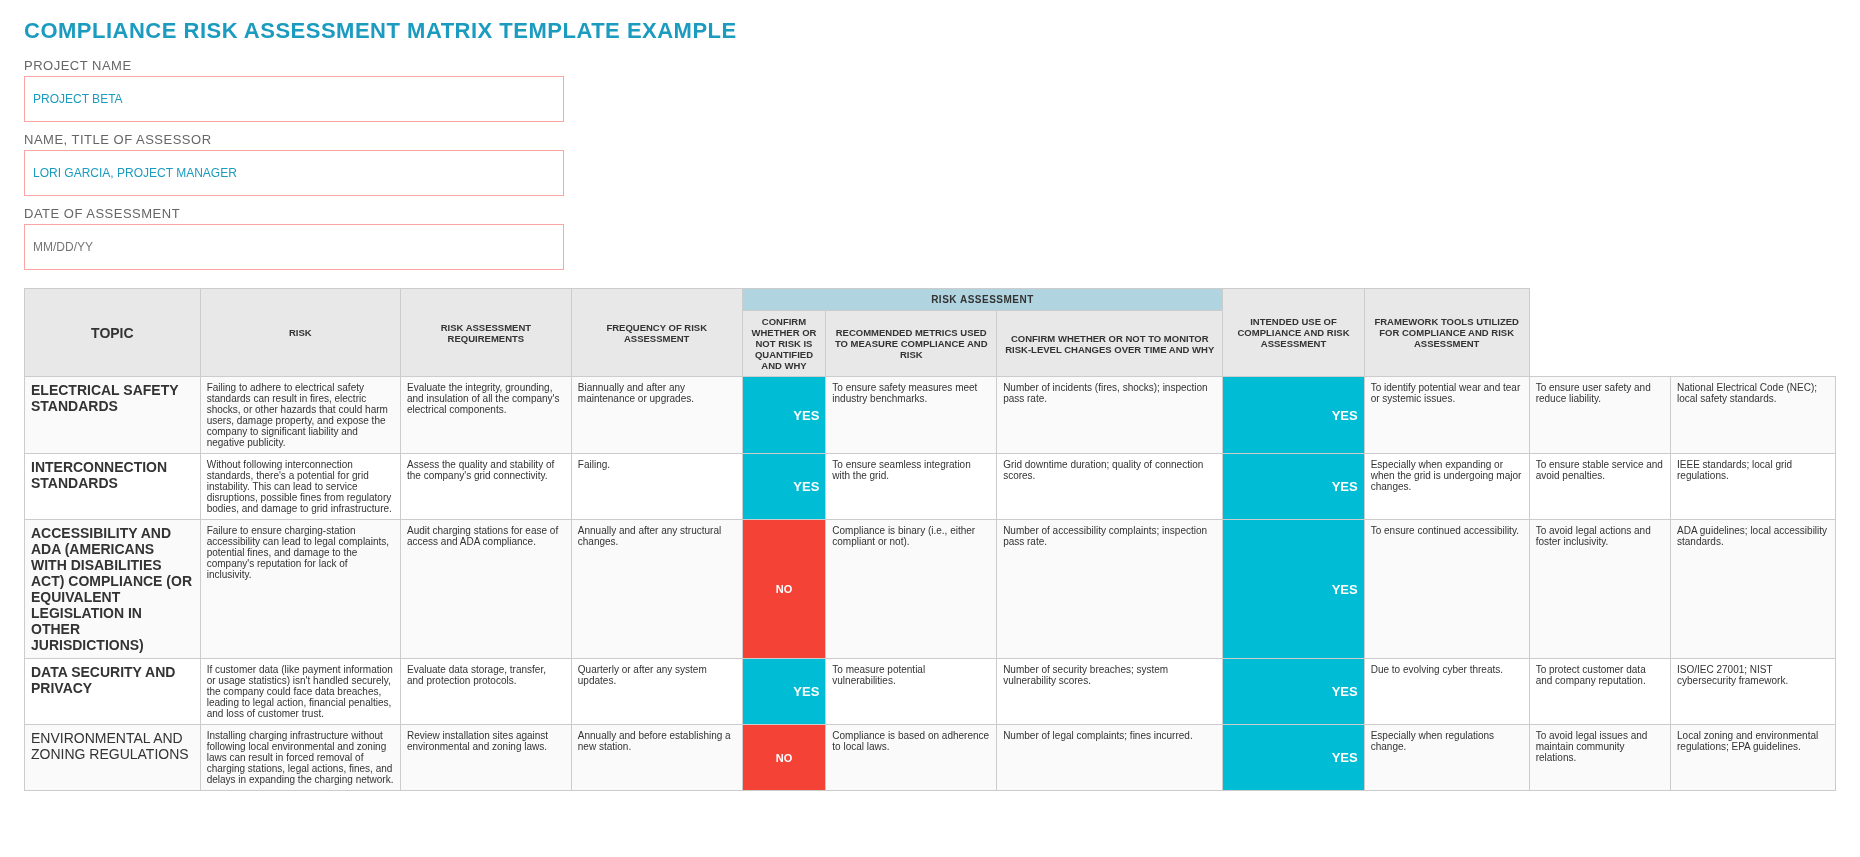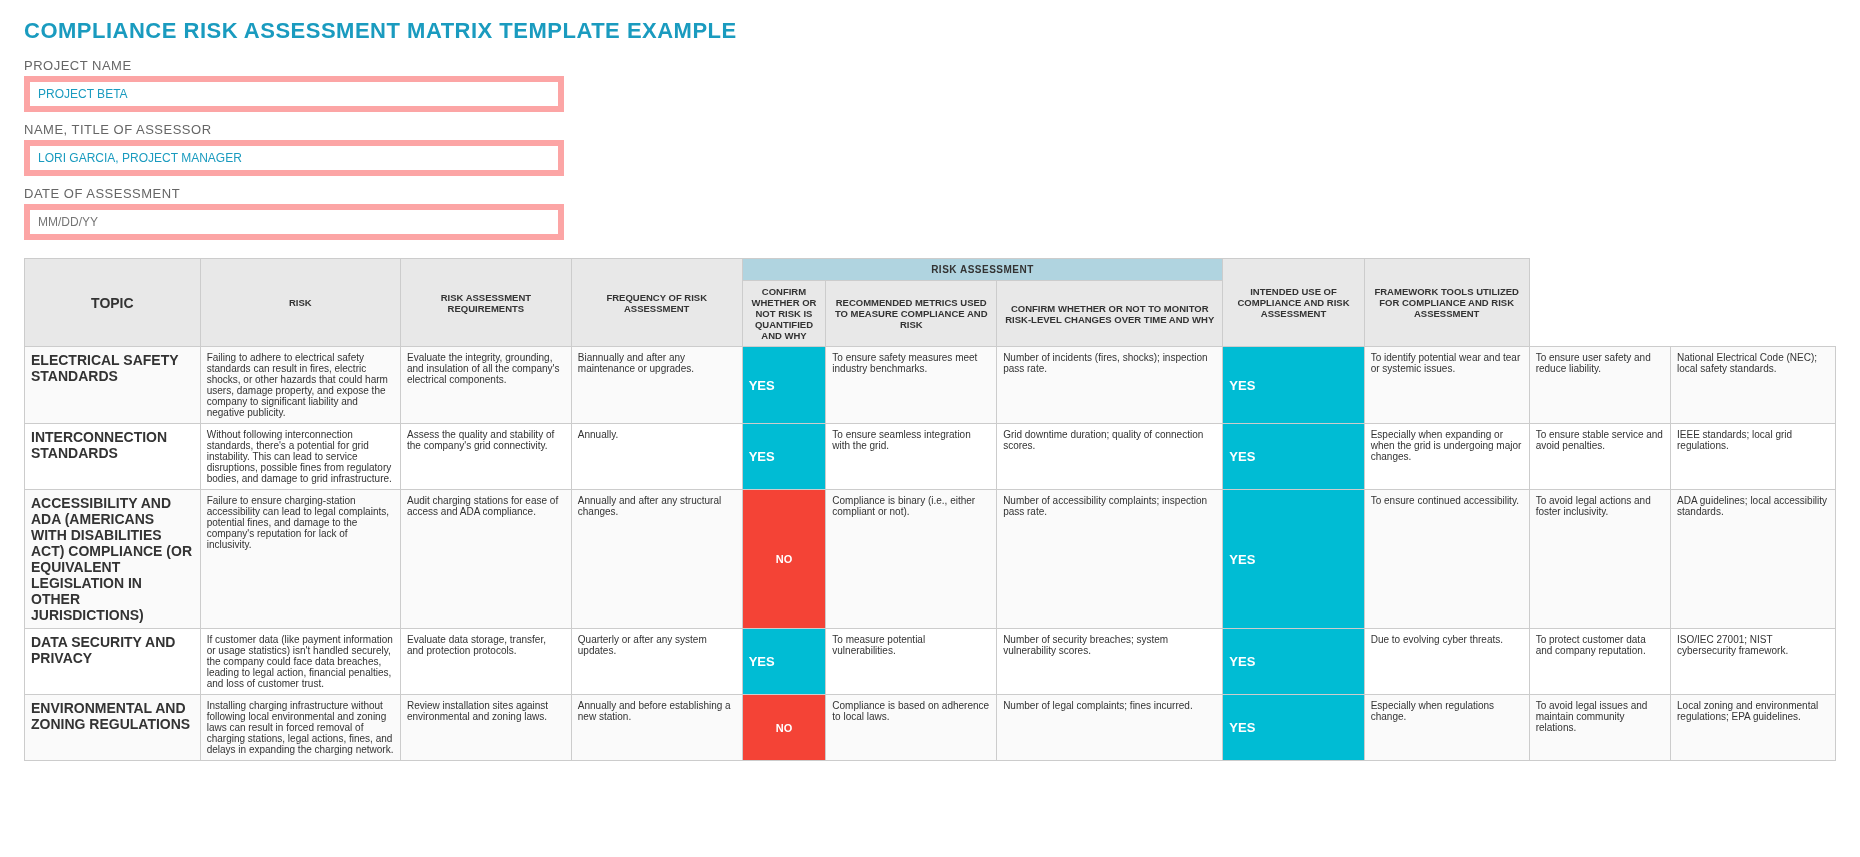--- a/index.html
+++ b/index.html
@@ -19,22 +19,22 @@
     }
     .form-section { margin-bottom: 10px; }
     .form-label {
       font-size: 13px;
       color: #666;
       text-transform: uppercase;
       letter-spacing: 0.5px;
       margin-bottom: 3px;
     }
     .form-input {
-      border: 6px solid #fca5a5;
-      padding: 5px 8px;
+      border: 1px solid #fca5a5;
+      padding: 15px 8px;
       width: 540px;
       font-size: 12px;
       color: #1a9bbf;
       display: block;
     }
     .table-container { margin-top: 18px; }
     table {
       border-collapse: collapse;
       width: 100%;
       font-size: 10px;
@@ -57,21 +57,21 @@
       font-weight: bold;
       font-size: 9.5px;
       color: #333;
       vertical-align: middle;
       text-transform: uppercase;
     }
     .cell-yes {
       background: #00bcd4;
       color: #fff;
       font-weight: bold;
-      text-align: left;
+      text-align: right;
       vertical-align: middle;
       font-size: 13px;
     }
     .cell-no {
       background: #f44336;
       color: #ffffff;
       font-weight: bold;
       text-align: center;
       vertical-align: middle;
       font-size: 11px;
@@ -145,21 +145,21 @@
           <td class="metrics-cell">Number of incidents (fires, shocks); inspection pass rate.</td>
           <td class="cell-yes">YES</td>
           <td class="monitor-why-cell">To identify potential wear and tear or systemic issues.</td>
           <td class="intended-cell">To ensure user safety and reduce liability.</td>
           <td class="framework-cell">National Electrical Code (NEC); local safety standards.</td>
         </tr>
         <tr>
           <td class="topic-cell" style="font-weight: bold;">INTERCONNECTION STANDARDS</td>
           <td class="risk-cell">Without following interconnection standards, there's a potential for grid instability. This can lead to service disruptions, possible fines from regulatory bodies, and damage to grid infrastructure.</td>
           <td class="req-cell">Assess the quality and stability of the company's grid connectivity.</td>
-          <td class="freq-cell">Annually.</td>
+          <td class="freq-cell">Failing.</td>
           <td class="cell-yes">YES</td>
           <td class="why-cell">To ensure seamless integration with the grid.</td>
           <td class="metrics-cell">Grid downtime duration; quality of connection scores.</td>
           <td class="cell-yes">YES</td>
           <td class="monitor-why-cell">Especially when expanding or when the grid is undergoing major changes.</td>
           <td class="intended-cell">To ensure stable service and avoid penalties.</td>
           <td class="framework-cell">IEEE standards; local grid regulations.</td>
         </tr>
         <tr>
           <td class="topic-cell" style="font-weight: bold;">ACCESSIBILITY AND ADA (AMERICANS WITH DISABILITIES ACT) COMPLIANCE (OR EQUIVALENT LEGISLATION IN OTHER JURISDICTIONS)</td>
@@ -181,21 +181,21 @@
           <td class="freq-cell">Quarterly or after any system updates.</td>
           <td class="cell-yes">YES</td>
           <td class="why-cell">To measure potential vulnerabilities.</td>
           <td class="metrics-cell">Number of security breaches; system vulnerability scores.</td>
           <td class="cell-yes">YES</td>
           <td class="monitor-why-cell">Due to evolving cyber threats.</td>
           <td class="intended-cell">To protect customer data and company reputation.</td>
           <td class="framework-cell">ISO/IEC 27001; NIST cybersecurity framework.</td>
         </tr>
         <tr>
-          <td class="topic-cell" style="font-weight: bold;">ENVIRONMENTAL AND ZONING REGULATIONS</td>
+          <td class="topic-cell" style="font-weight: normal;">ENVIRONMENTAL AND ZONING REGULATIONS</td>
           <td class="risk-cell">Installing charging infrastructure without following local environmental and zoning laws can result in forced removal of charging stations, legal actions, fines, and delays in expanding the charging network.</td>
           <td class="req-cell">Review installation sites against environmental and zoning laws.</td>
           <td class="freq-cell">Annually and before establishing a new station.</td>
           <td class="cell-no">NO</td>
           <td class="why-cell">Compliance is based on adherence to local laws.</td>
           <td class="metrics-cell">Number of legal complaints; fines incurred.</td>
           <td class="cell-yes">YES</td>
           <td class="monitor-why-cell">Especially when regulations change.</td>
           <td class="intended-cell">To avoid legal issues and maintain community relations.</td>
           <td class="framework-cell">Local zoning and environmental regulations; EPA guidelines.</td>

